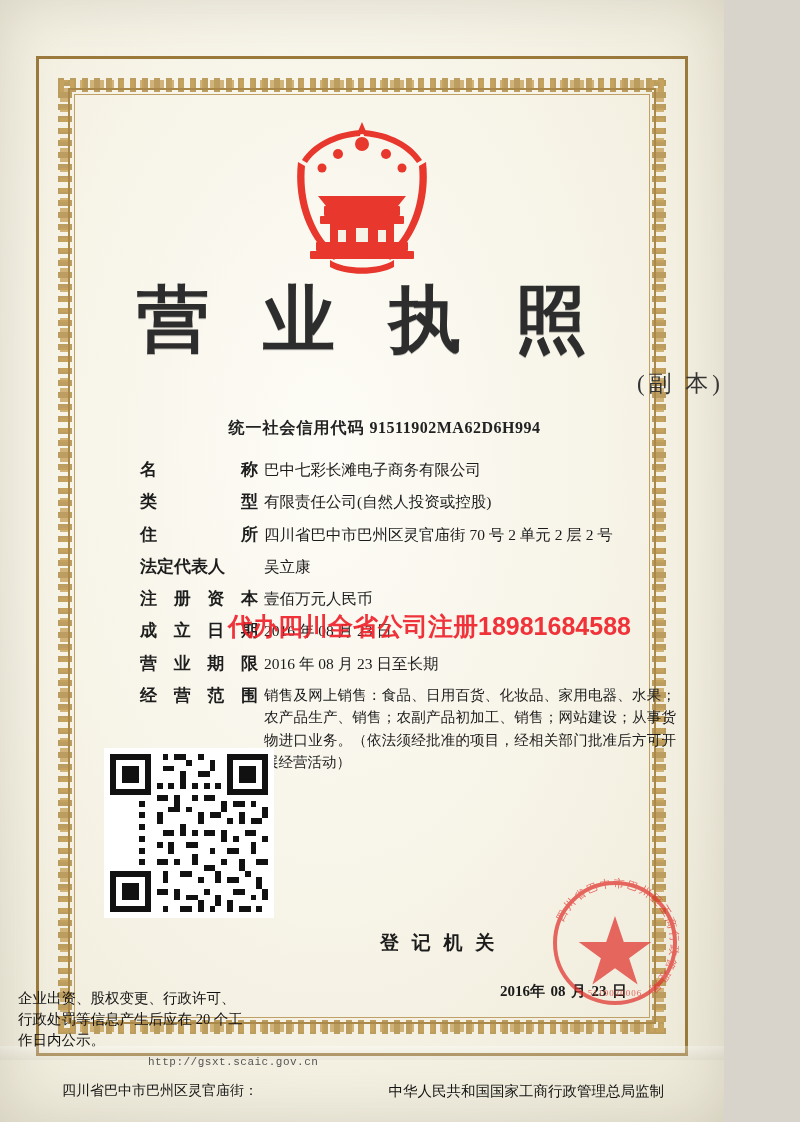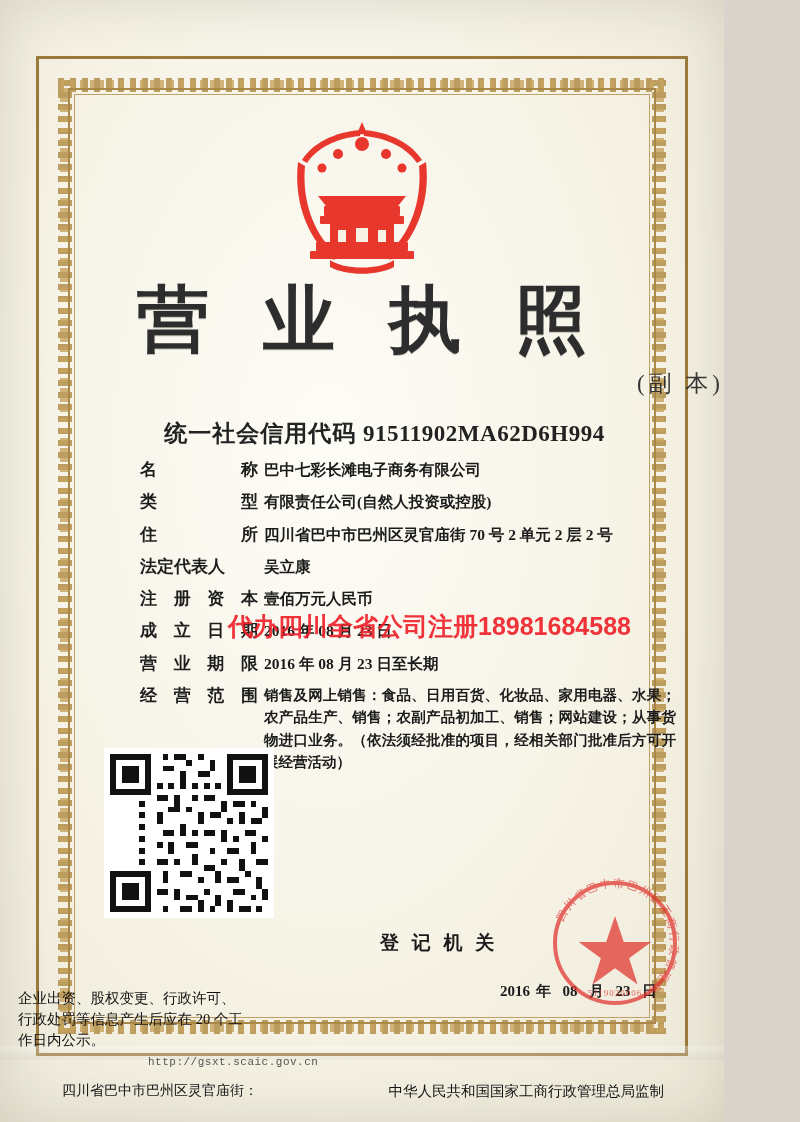--- a/index.html
+++ b/index.html
@@ -69,38 +69,38 @@
     font-size:72px;font-weight:bold;color:#2d2d2d;
     letter-spacing:18px;text-indent:18px;
     text-shadow:0 1px 0 rgba(0,0,0,.25);
   }
   .subtitle{
     position:absolute;left:0;right:0;top:368px;text-align:right;
     font-size:23px;color:#333;letter-spacing:4px;
   }
   .credit-code{
     position:absolute;left:0;right:0;top:418px;text-align:center;
-    font-size:23px;color:#222;letter-spacing:1px;font-weight:bold;padding-left:45px;
+    font-size:16px;color:#222;letter-spacing:1px;font-weight:bold;padding-left:45px;
   }
   .credit-code .num{font-family:"Liberation Serif",serif;letter-spacing:.5px;}
 
   
   .fields{
     position:absolute;left:140px;top:458px;width:540px;
   }
   .row{display:flex;align-items:flex-start;margin-bottom:9px;}
   .lbl{
     width:118px;flex:0 0 118px;
     font-size:17px;font-weight:bold;color:#1d1d1d;
     display:flex;justify-content:space-between;
     letter-spacing:0;
   }
   .lbl span{display:inline-block;}
   .val{
-    font-size:15.5px;color:#1b1b1b;font-weight:bold;
+    font-size:15.5px;color:#1b1b1b;font-weight:normal;
     line-height:1.5;padding-left:6px;
   }
   .val.scope{font-size:14.5px;line-height:1.55;width:412px;text-align:justify;}
 
   
   .ad-text{
     position:absolute;left:228px;top:570px;
     font-size:25px;color:#f0222b;font-weight:bold;
     letter-spacing:0px;white-space:nowrap;
     font-family:"Liberation Sans", sans-serif;
@@ -116,21 +116,21 @@
   .qr svg{display:block;}
 
   
   .registry{
     position:absolute;left:380px;top:930px;
     font-size:19px;font-weight:bold;color:#1b1b1b;letter-spacing:4px;
   }
   .datebar{
     position:absolute;left:500px;top:982px;
     font-size:15px;color:#1b1b1b;font-weight:bold;
-    display:flex;align-items:baseline;gap:6px;
+    display:flex;align-items:baseline;
   }
   .datebar .d{display:inline-block;min-width:26px;text-align:center;}
   .seal{
     position:absolute;left:540px;top:868px;width:150px;height:150px;
   }
 
   
   .footer-note{
     position:absolute;left:18px;top:988px;
     font-size:14.5px;color:#111;line-height:1.45;

